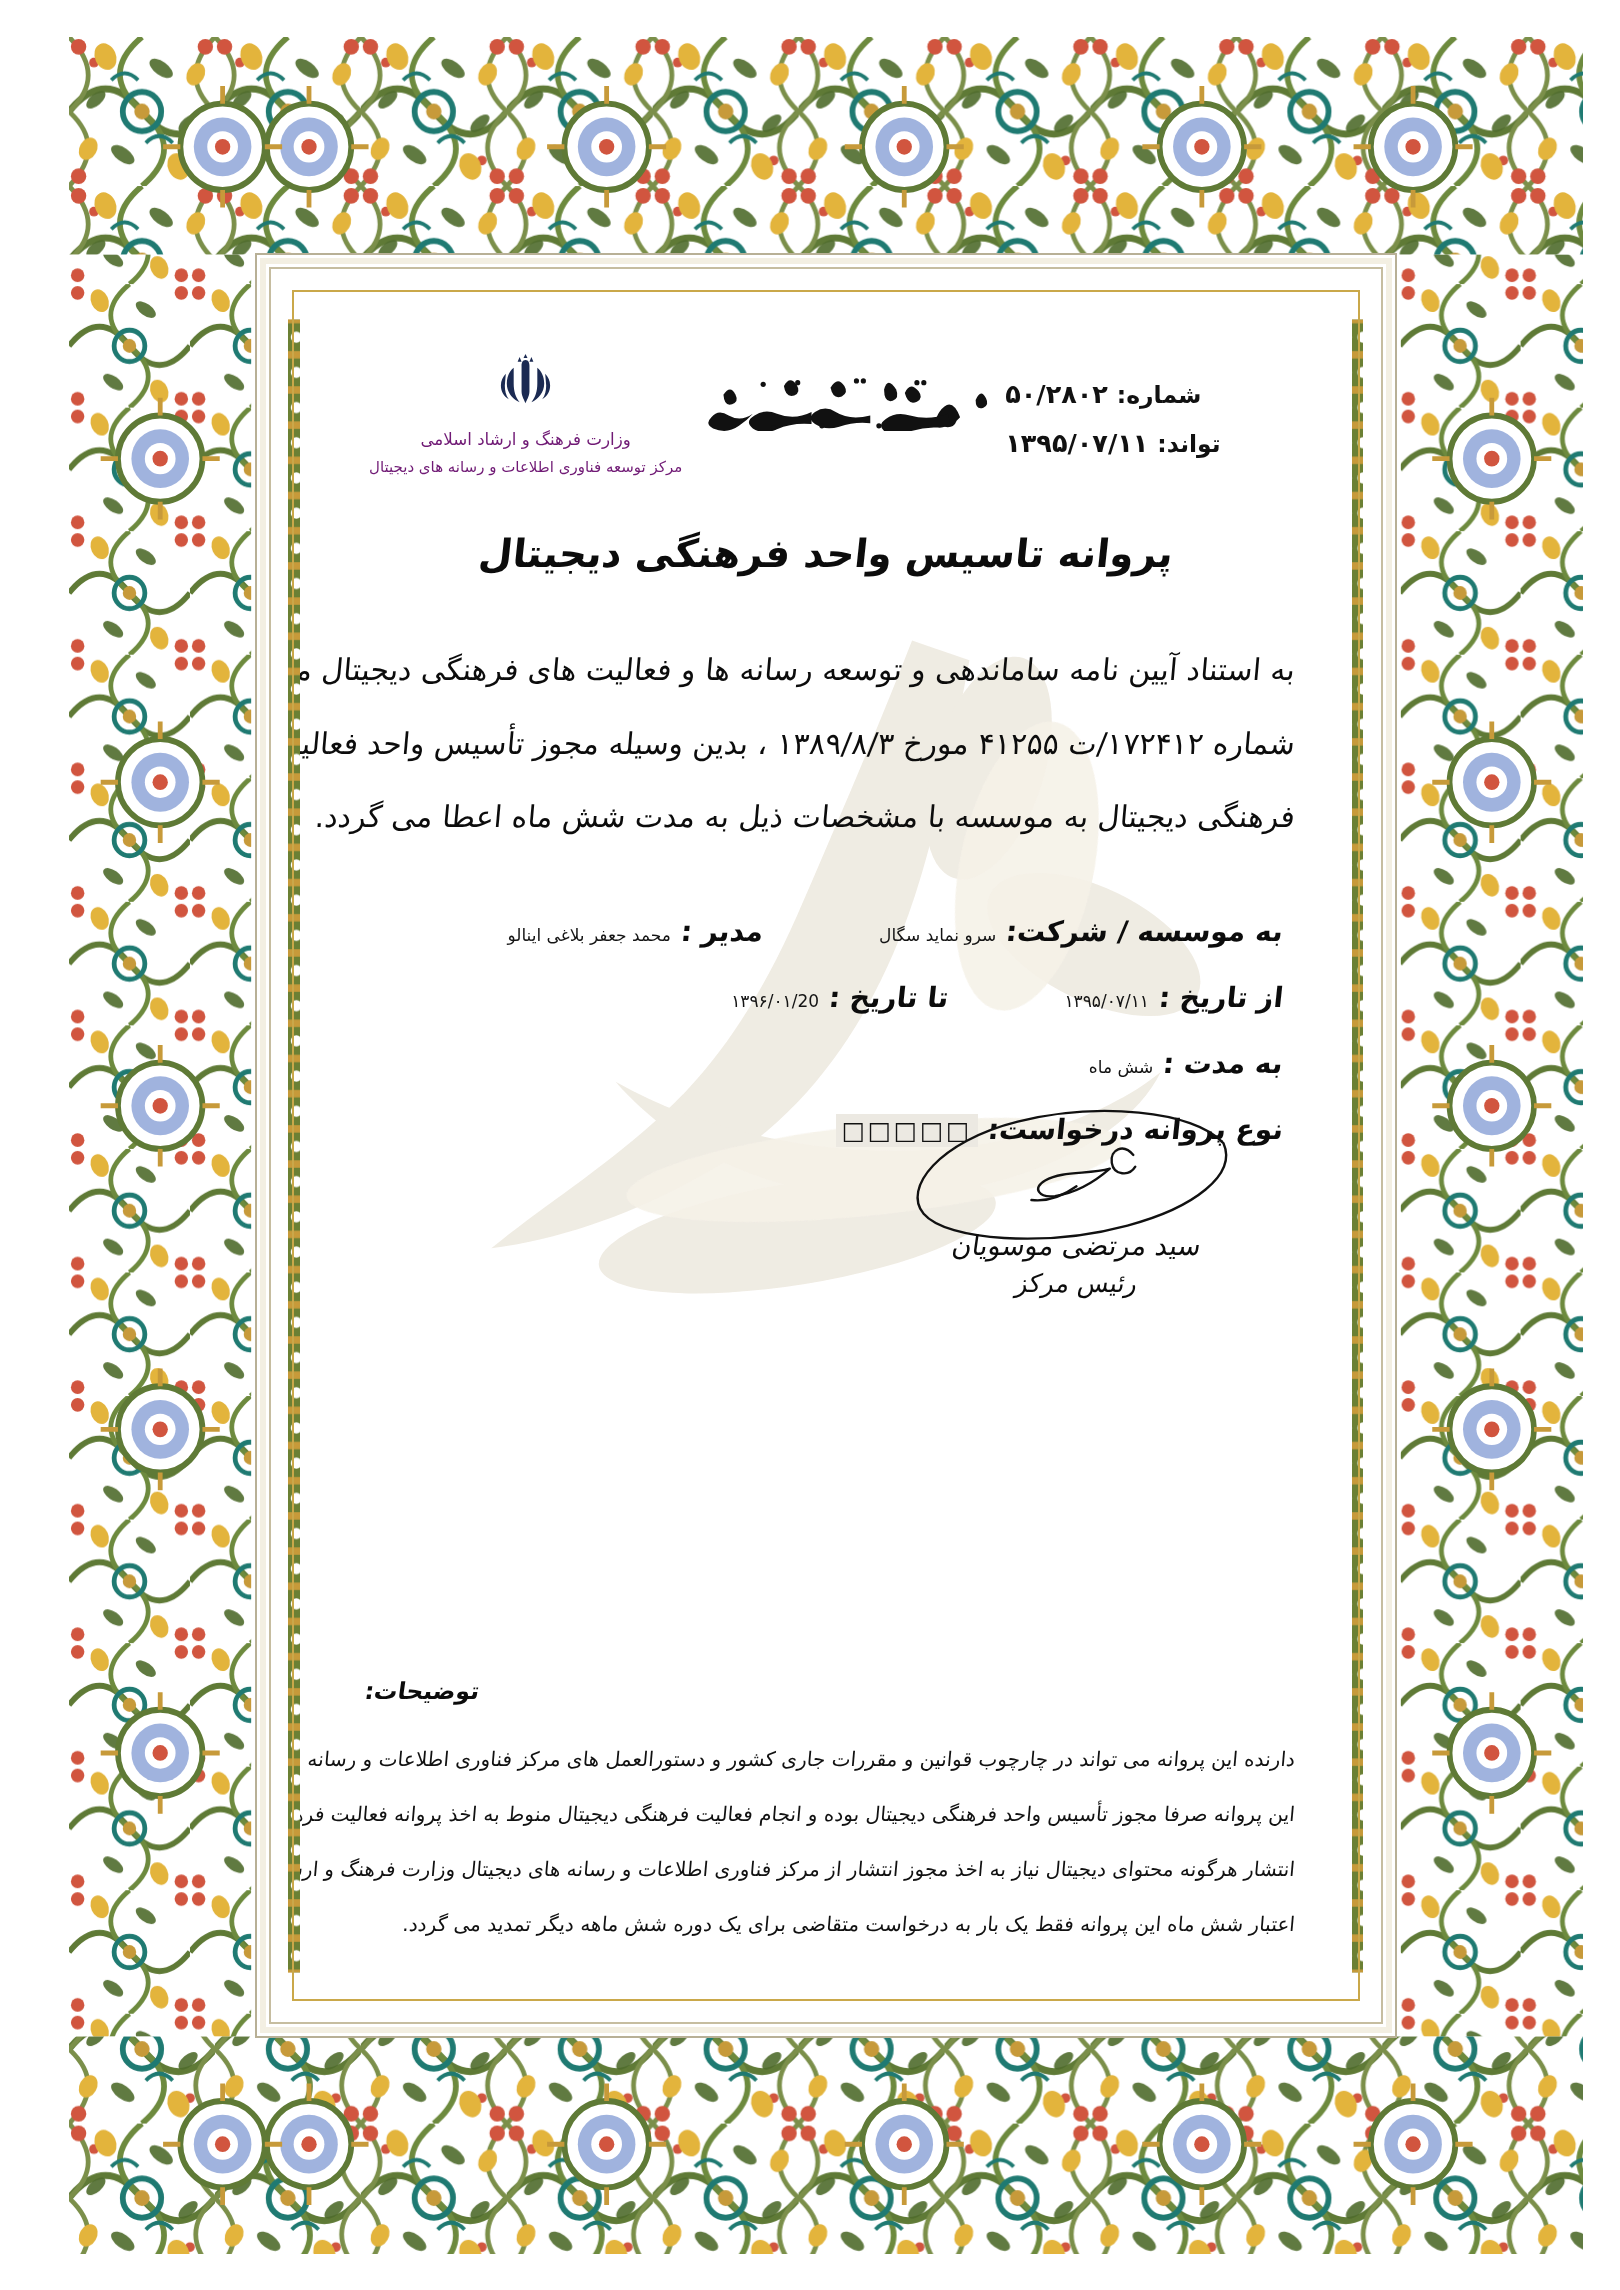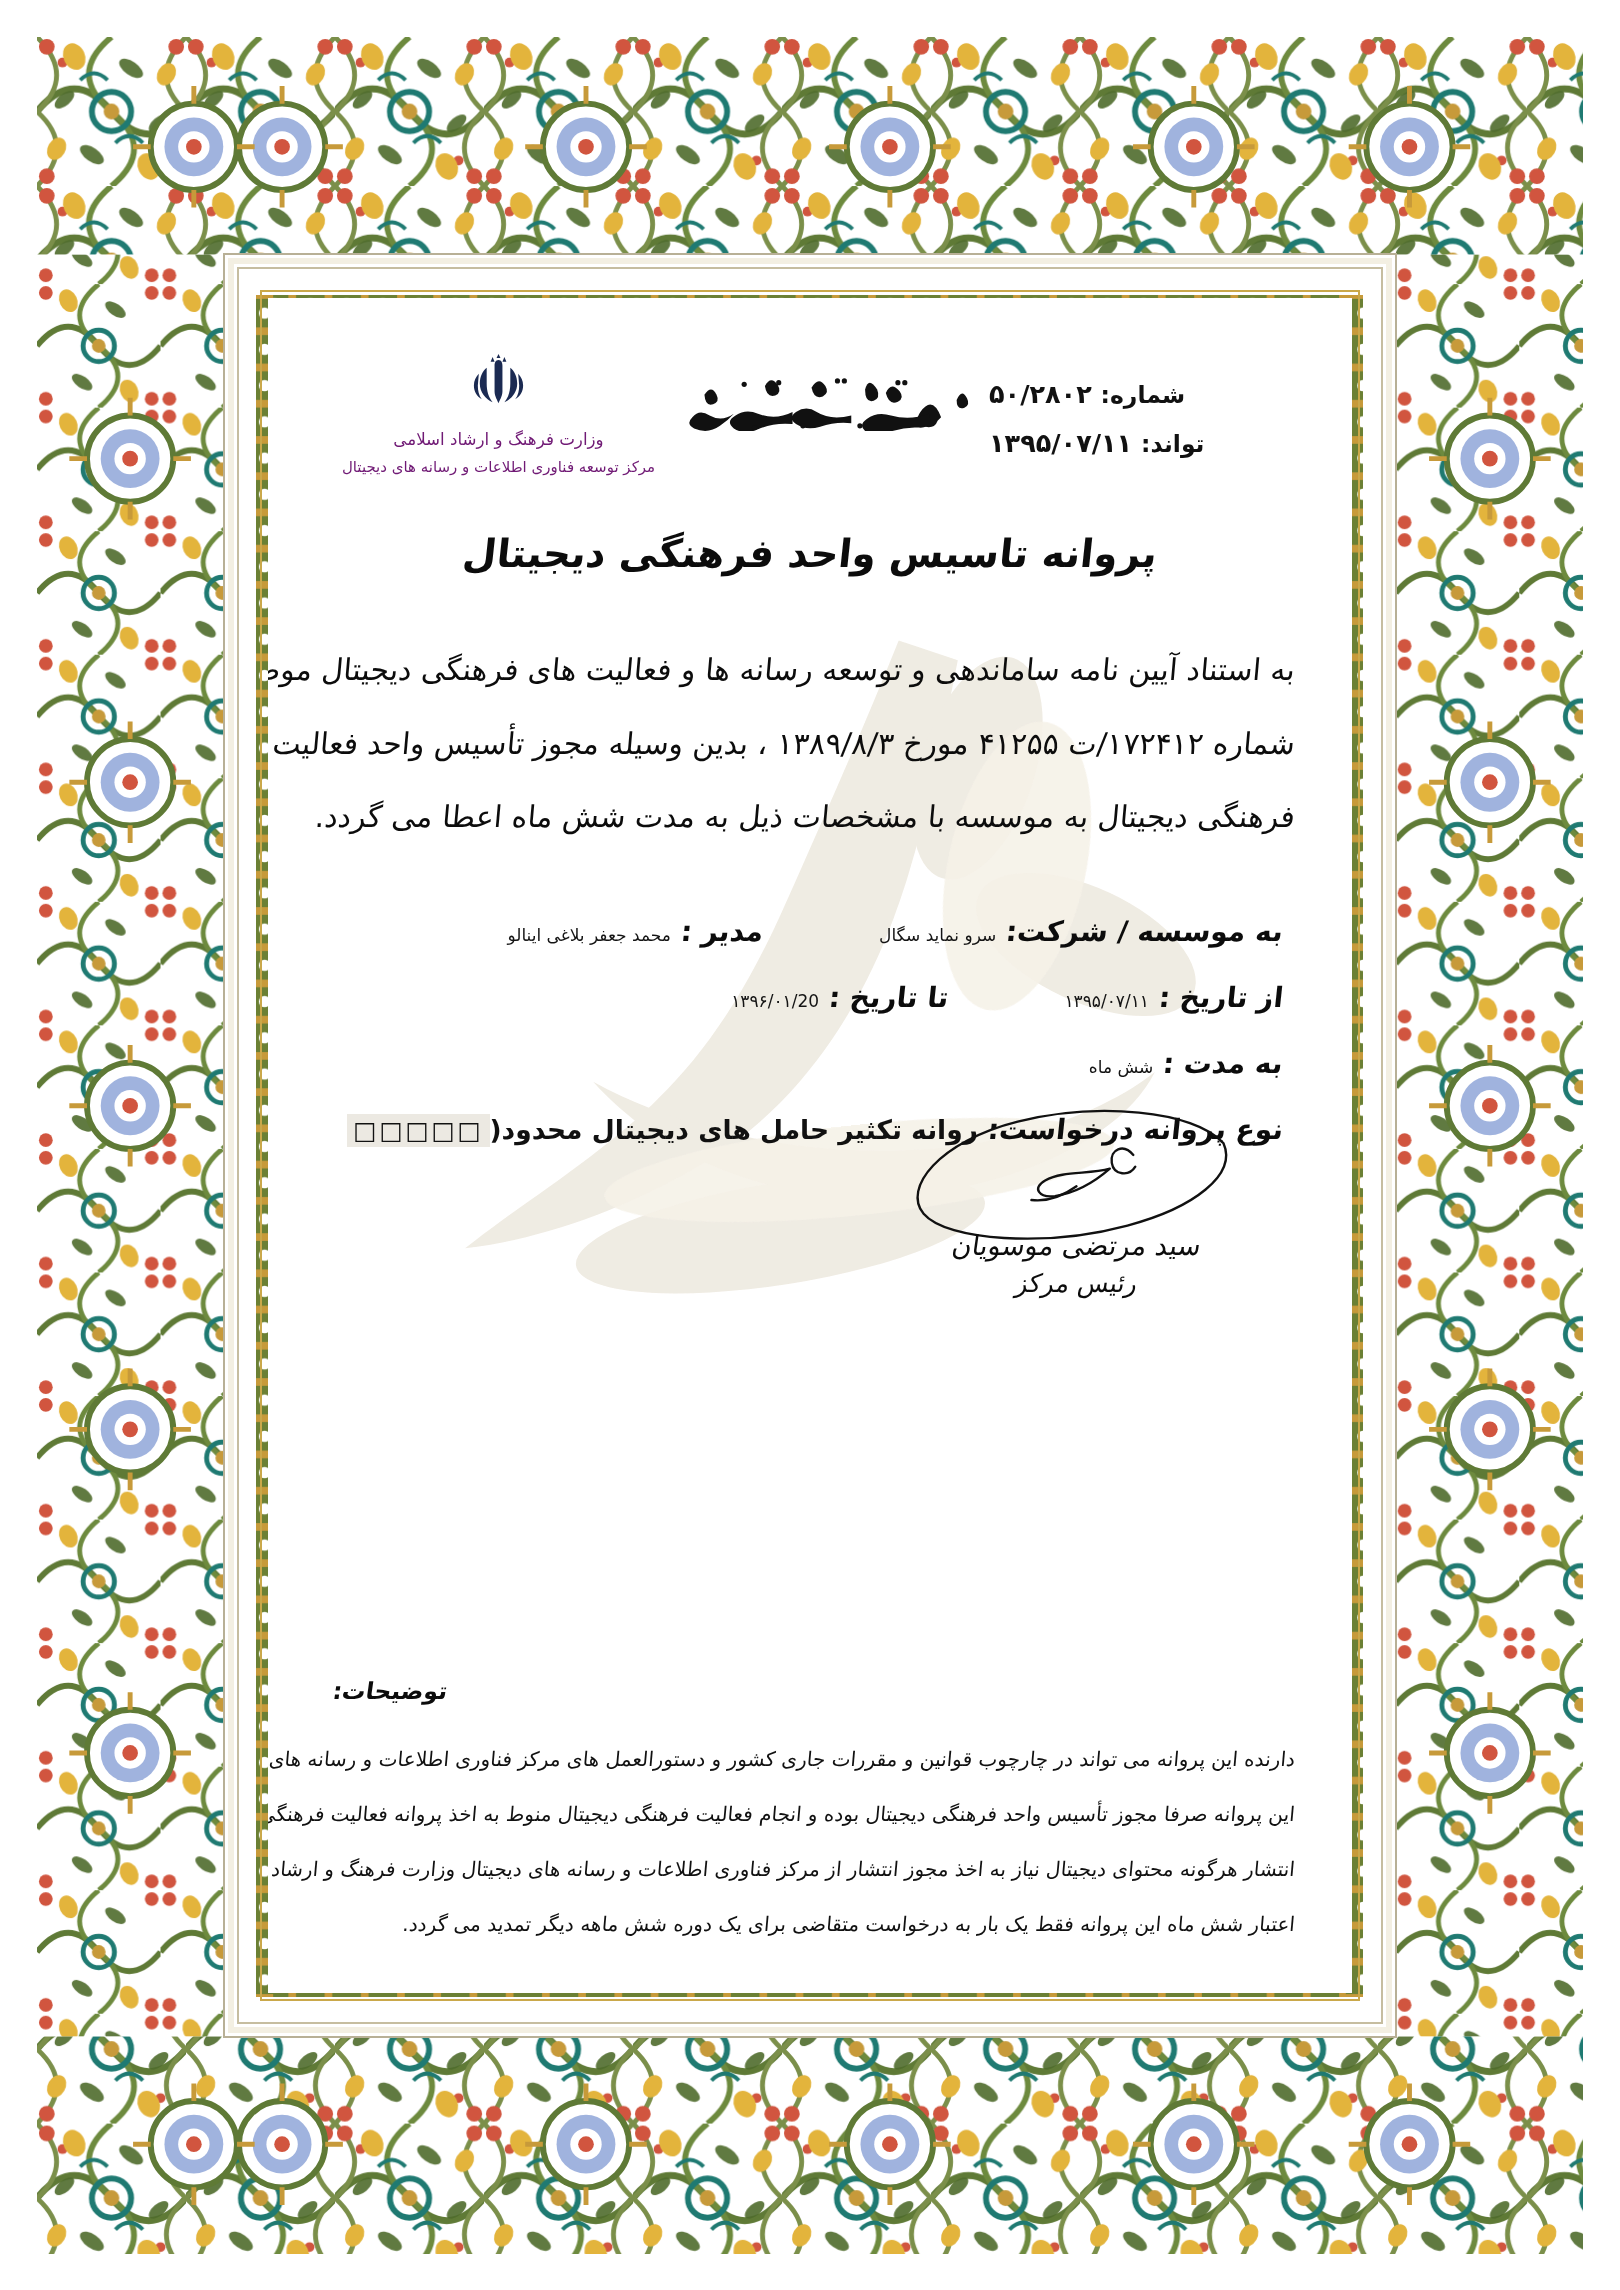--- a/index.html
+++ b/index.html
@@ -7,20 +7,21 @@
   body{
     width:1620px;height:2291px;
     font-family:"DejaVu Sans","Liberation Sans",sans-serif;
     overflow:hidden;position:relative;
   }
 
   
   .page{
     position:absolute;inset:0;
     background:#ffffff;
+    margin-left:32px;
   }
 
   
   .ornament-frame{
     position:absolute;
     left:37px;top:37px;right:37px;bottom:37px;
     background:#ffffff;
   }
 
   
@@ -440,21 +441,20 @@
           <span class="field-value">۱۳۹۶/۰۱/20</span>
         </div>
 
         <div class="field-row">
           <span class="field-label">به مدت :</span>
           <span class="field-value">شش ماه</span>
         </div>
 
         <div class="field-row">
           <span class="field-label">نوع پروانه درخواست:</span>
-          <span class="lic-type">روانه تکثیر حامل های دیجیتال محدود(</span>
           <span class="highlight-box">□□□□□</span>
         </div>
       </div>
 
       <div class="signature-area">
         <svg class="sig-scribble" width="353" height="147" viewBox="0 0 360 150">
           <g fill="none" stroke="#111" stroke-width="2.4" stroke-linecap="round">
             <path d="M330 40 C300 6 200 -2 120 18 C40 38 2 86 24 112 C48 140 150 146 232 124
                      C300 106 344 72 330 40 Z"></path>
             <path d="M238 52 c-10 -12 -24 -6 -22 8 c2 13 18 14 24 4"></path>

